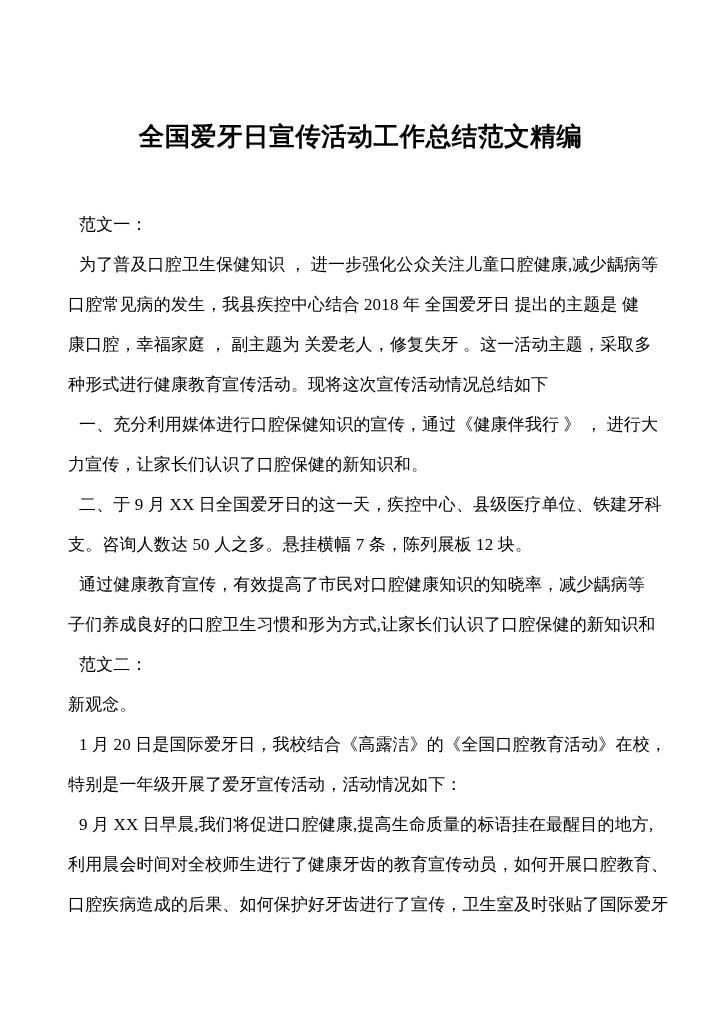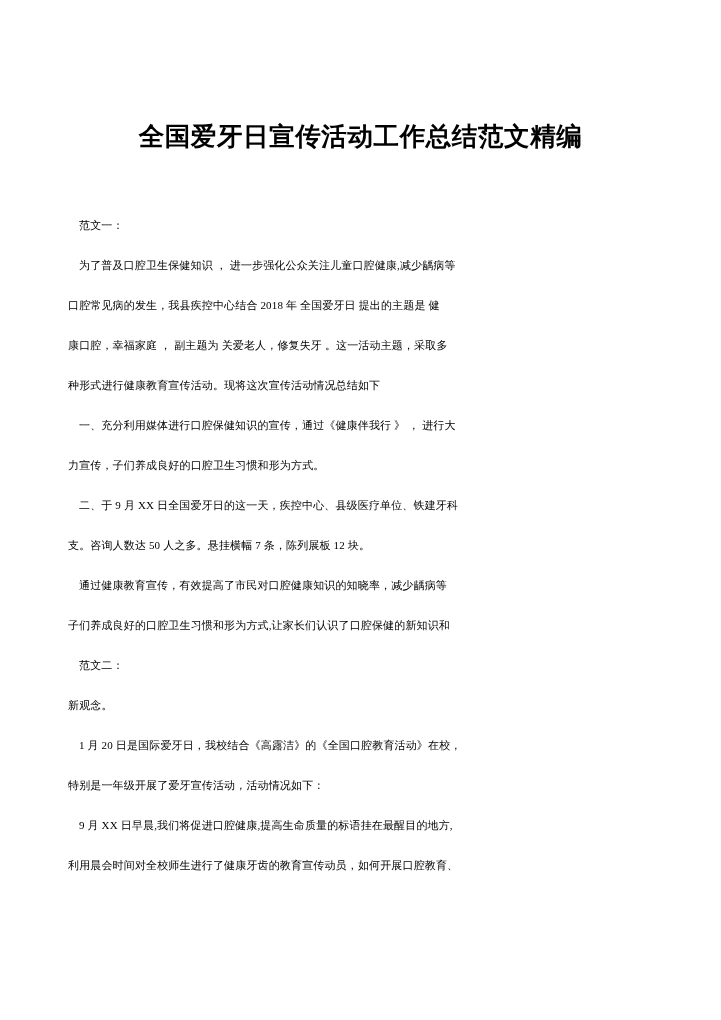--- a/index.html
+++ b/index.html
@@ -36,21 +36,21 @@
   }
   .body-block {
     position: absolute;
     top: 205px;
     left: 68px;
     width: 558px;
   }
   .line {
     height: 40px;
     line-height: 40px;
-    font-size: 11px;
+    font-size: 17px;
     letter-spacing: 0.15px;
     white-space: nowrap;
     overflow: visible;
   }
   .line.indent {
     padding-left: 11px;
   }
 </style>
 </head>
 <body>
@@ -59,26 +59,27 @@
 
   <div class="doc-title">全国爱牙日宣传活动工作总结范文精编</div>
 
   <div class="body-block">
       <div class="line indent">范文一：</div>
       <div class="line indent">为了普及口腔卫生保健知识 ， 进一步强化公众关注儿童口腔健康,减少龋病等</div>
       <div class="line">口腔常见病的发生，我县疾控中心结合 2018 年 全国爱牙日 提出的主题是 健</div>
       <div class="line">康口腔，幸福家庭 ， 副主题为 关爱老人，修复失牙 。这一活动主题，采取多</div>
       <div class="line">种形式进行健康教育宣传活动。现将这次宣传活动情况总结如下</div>
       <div class="line indent">一、充分利用媒体进行口腔保健知识的宣传，通过《健康伴我行 》 ， 进行大</div>
-      <div class="line">力宣传，子们养成良好的口腔卫生习惯和形为方式。</div>
+      <div class="line">力宣传，让家长们认识了口腔保健的新知识和。</div>
       <div class="line indent">二、于 9 月 XX 日全国爱牙日的这一天，疾控中心、县级医疗单位、铁建牙科</div>
       <div class="line">支。咨询人数达 50 人之多。悬挂横幅 7 条，陈列展板 12 块。</div>
       <div class="line indent">通过健康教育宣传，有效提高了市民对口腔健康知识的知晓率，减少龋病等</div>
       <div class="line">子们养成良好的口腔卫生习惯和形为方式,让家长们认识了口腔保健的新知识和</div>
       <div class="line indent">范文二：</div>
       <div class="line">新观念。</div>
       <div class="line indent">1 月 20 日是国际爱牙日，我校结合《高露洁》的《全国口腔教育活动》在校，</div>
       <div class="line">特别是一年级开展了爱牙宣传活动，活动情况如下：</div>
       <div class="line indent">9 月 XX 日早晨,我们将促进口腔健康,提高生命质量的标语挂在最醒目的地方,</div>
       <div class="line">利用晨会时间对全校师生进行了健康牙齿的教育宣传动员，如何开展口腔教育、</div>
+      <div class="line">口腔疾病造成的后果、如何保护好牙齿进行了宣传，卫生室及时张贴了国际爱牙</div>
     </div>
 
 </div>
 
 </body></html>

